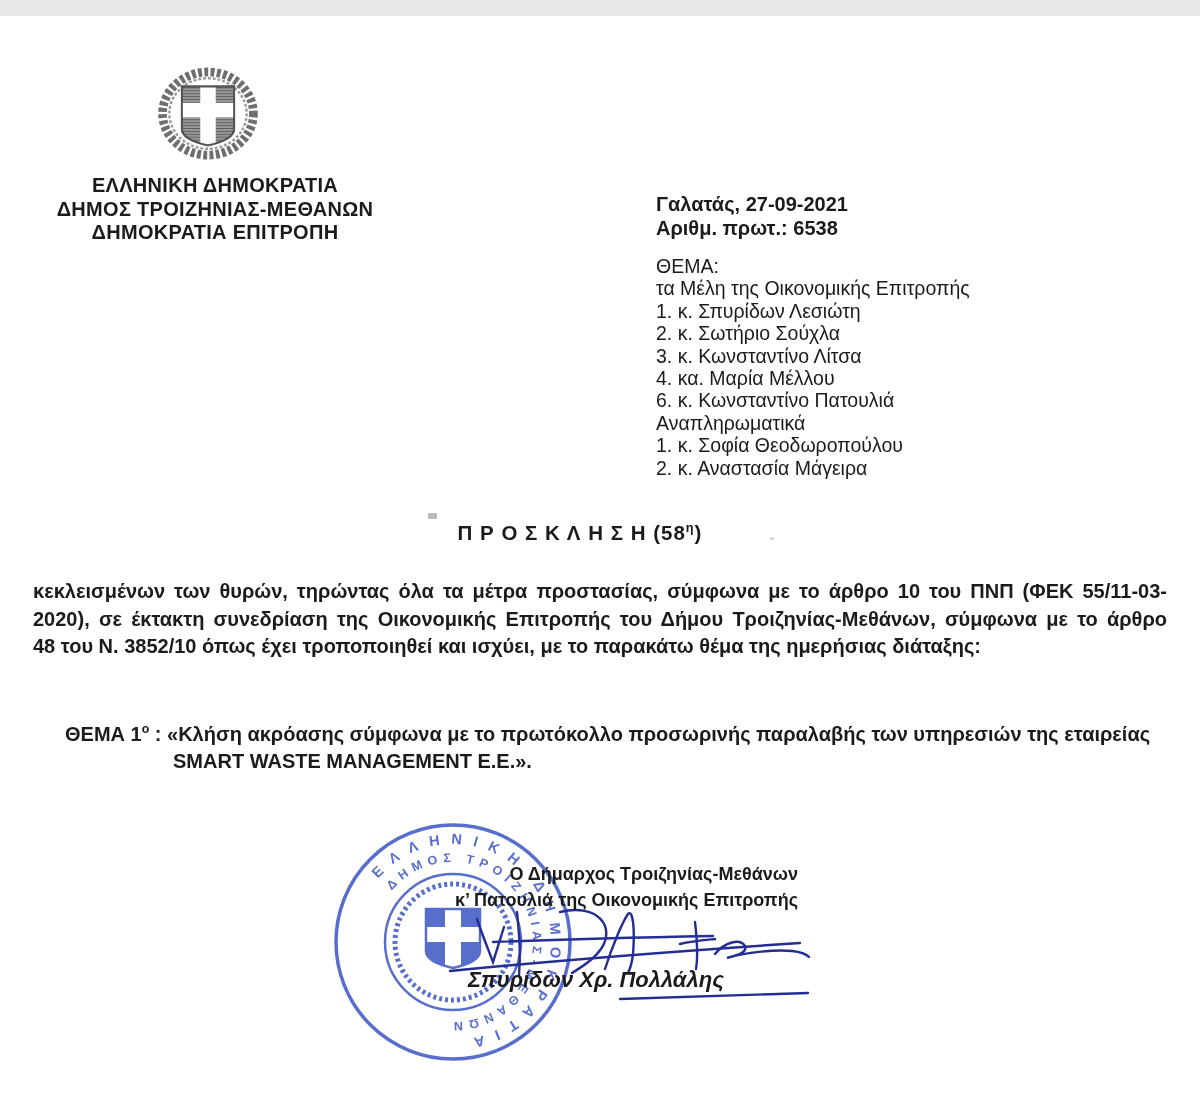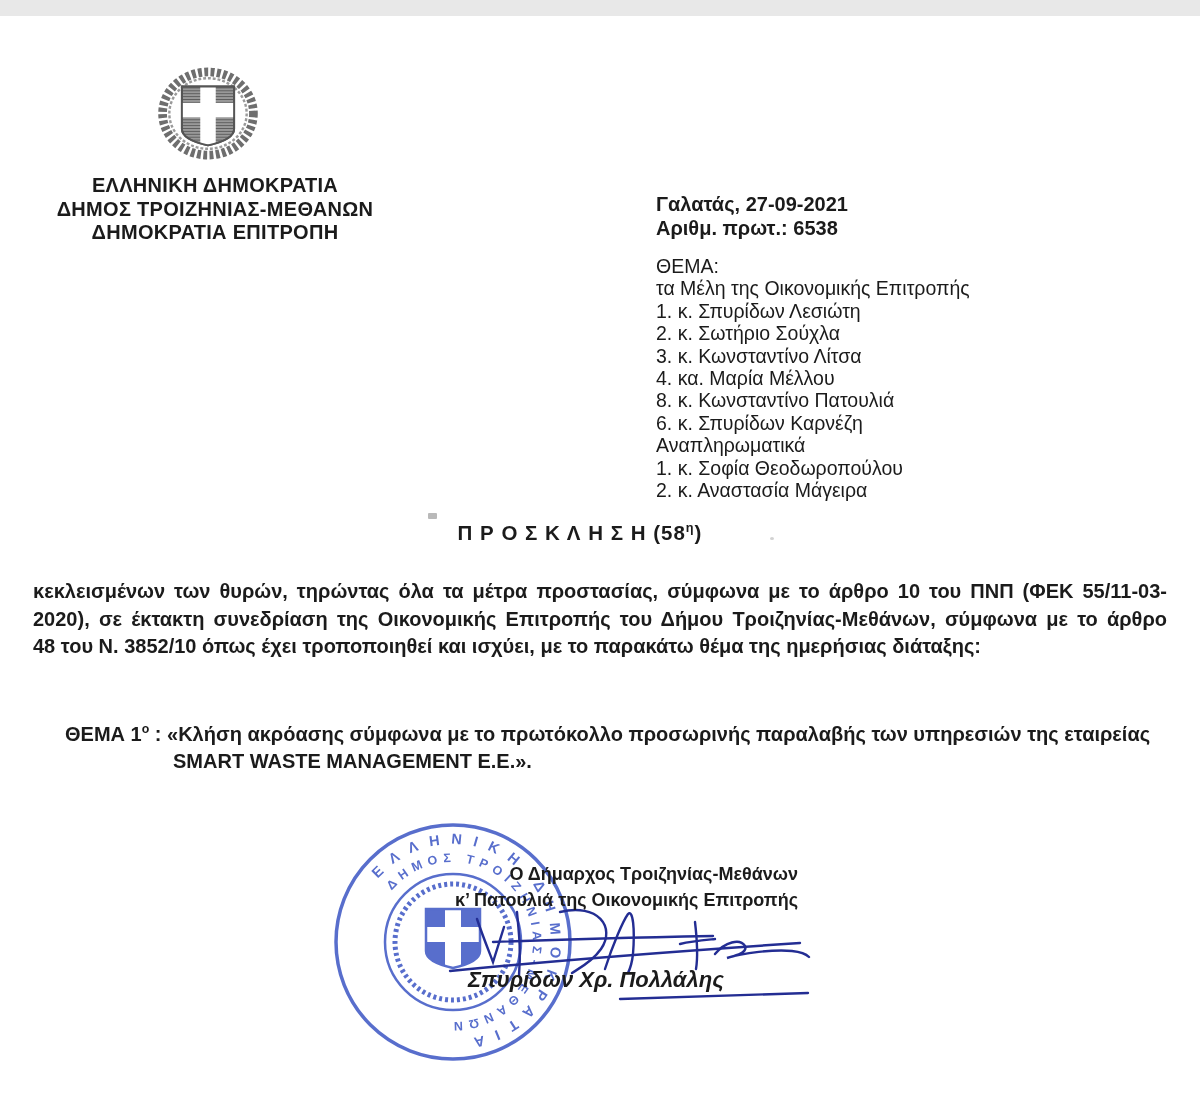--- a/index.html
+++ b/index.html
@@ -84,22 +84,21 @@
     <div>Αριθμ. πρωτ.: 6538</div>
   </div>
 
   <div class="abs recipients">
     <div>ΘΕΜΑ:</div>
     <div>τα Μέλη της Οικονομικής Επιτροπής</div>
     <div>1. κ. Σπυρίδων Λεσιώτη</div>
     <div>2. κ. Σωτήριο Σούχλα</div>
     <div>3. κ. Κωνσταντίνο Λίτσα</div>
     <div>4. κα. Μαρία Μέλλου</div>
-    <div>8. κ. Κωνσταντίνο Πατουλιά</div>
-    <div>6. κ. Σπυρίδων Καρνέζη</div>
+    <div>6. κ. Κωνσταντίνο Πατουλιά</div>
     <div>Αναπληρωματικά</div>
     <div>1. κ. Σοφία Θεοδωροπούλου</div>
     <div>2. κ. Αναστασία Μάγειρα</div>
   </div>
 
   <div class="abs artifact1"></div>
   <div class="abs artifact2"></div>
 
   <div class="abs doc-title">
     <span class="spread">Π Ρ Ο Σ Κ Λ Η Σ Η</span><span> (58</span><sup>η</sup><span>)</span>

